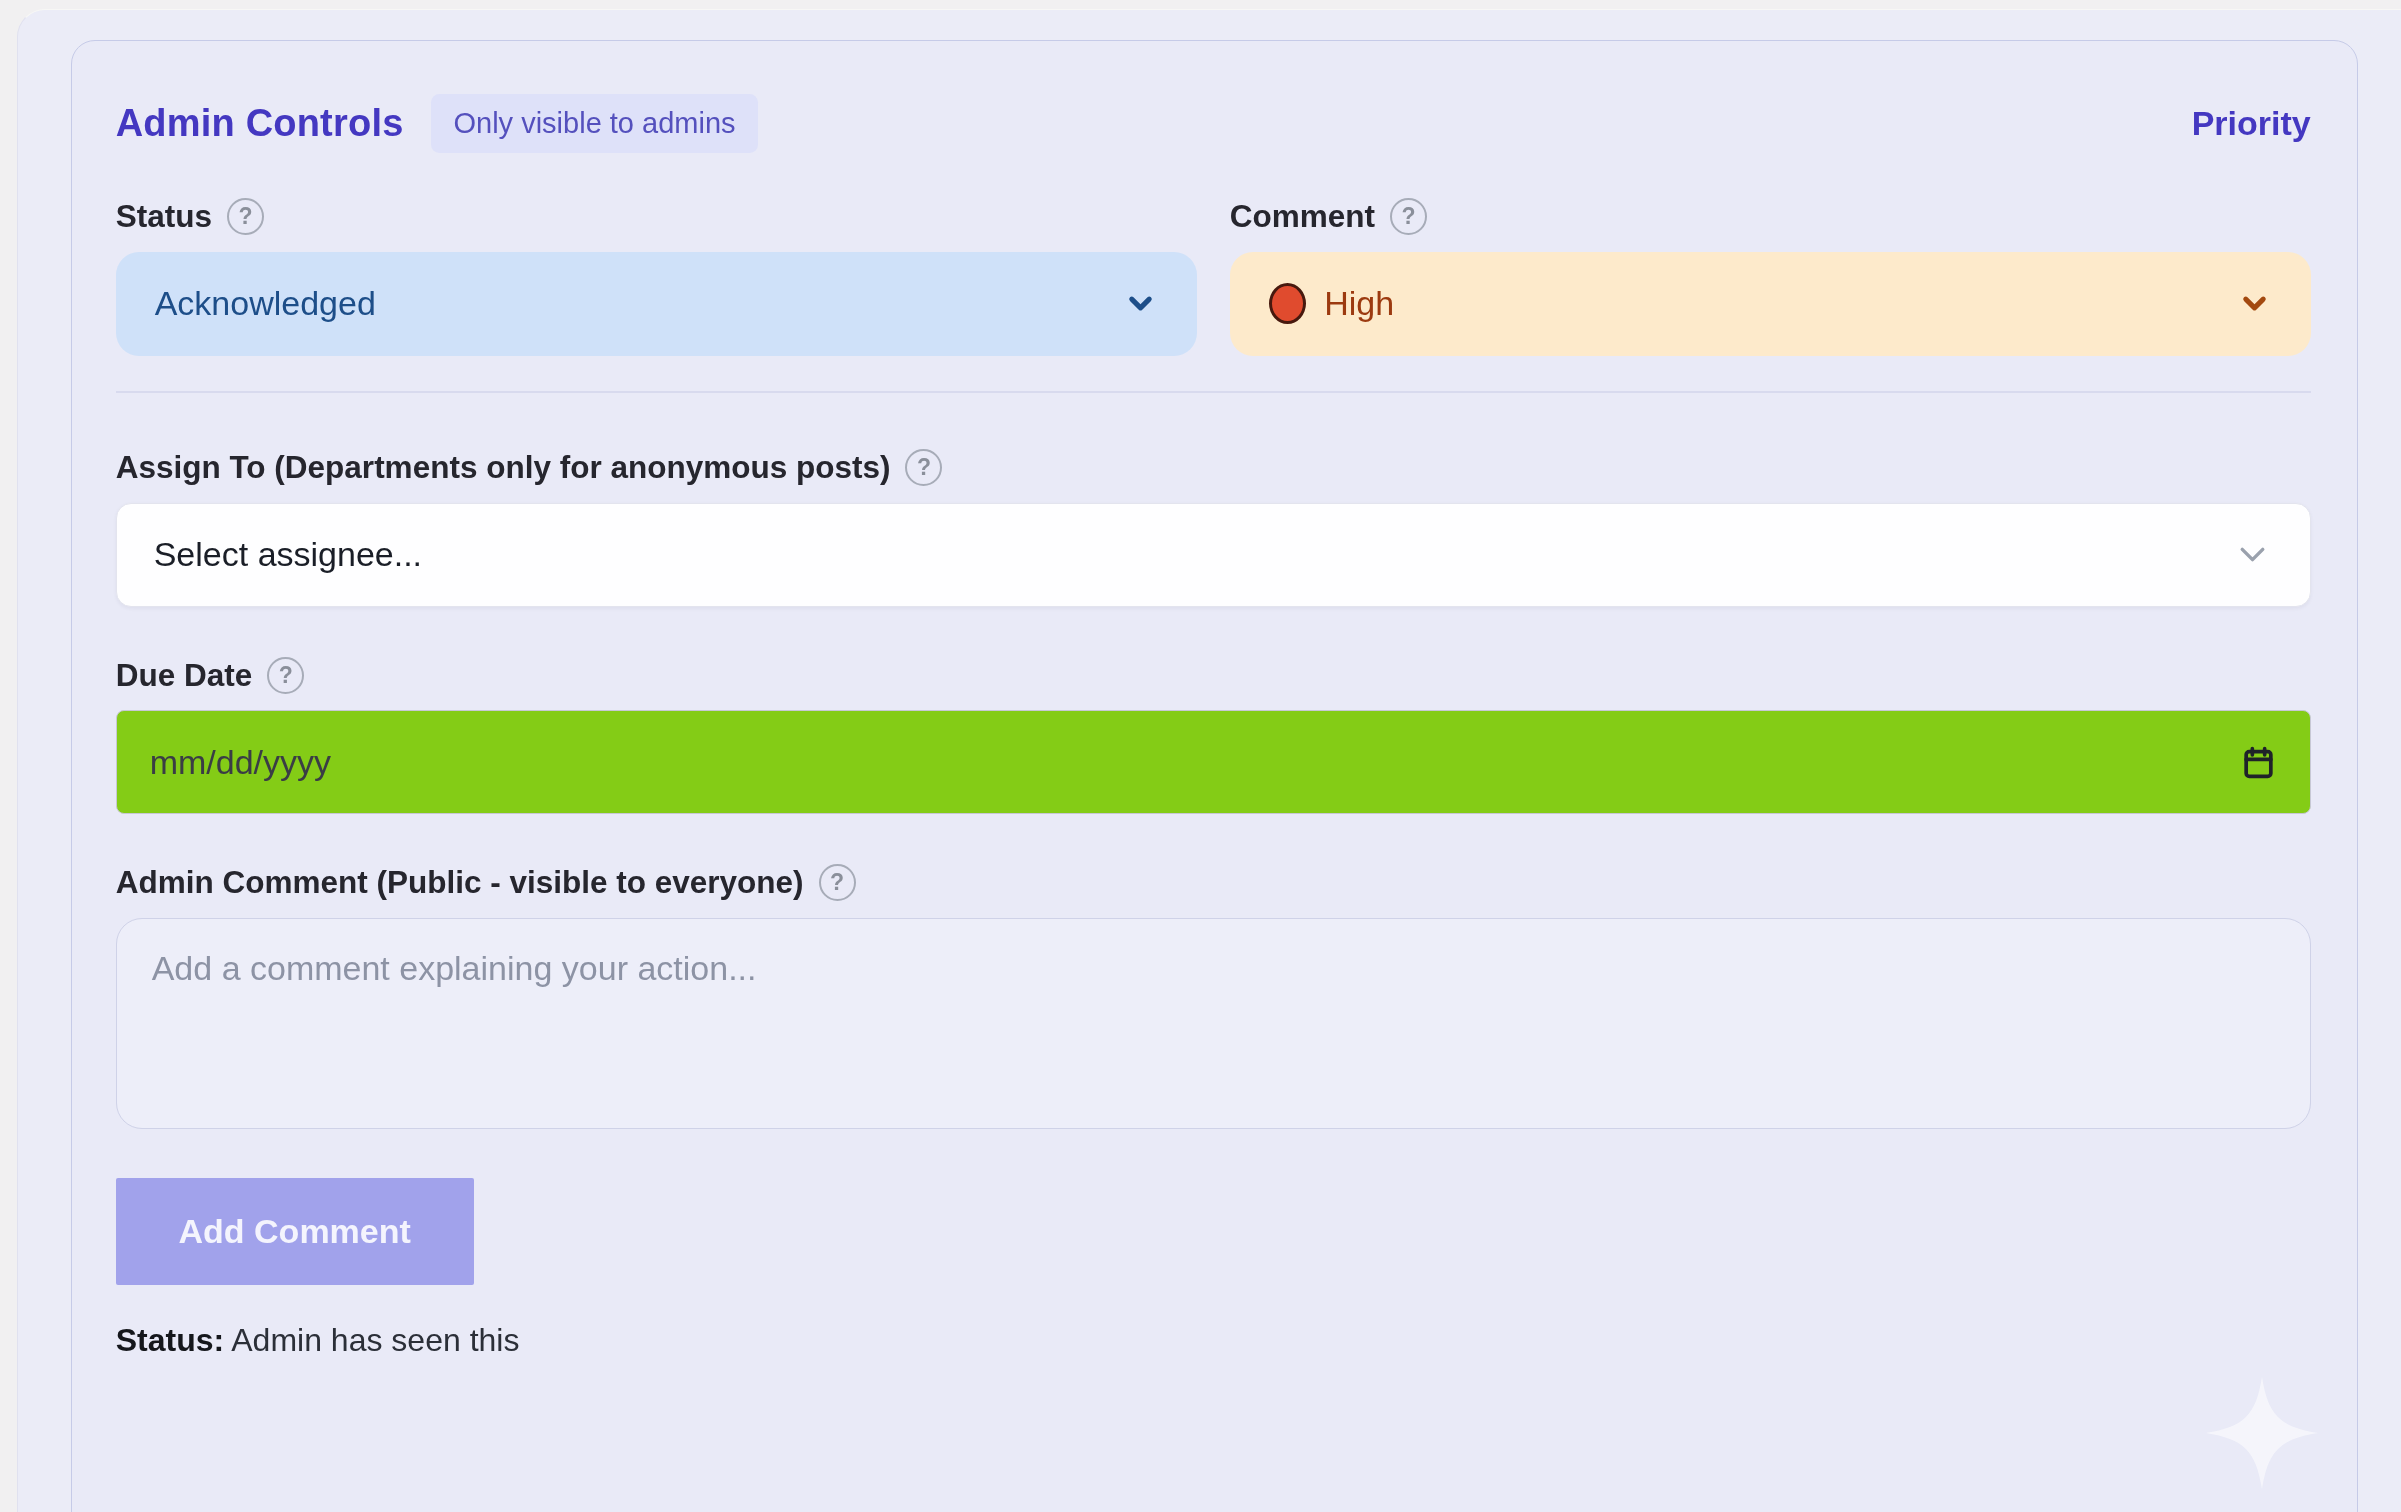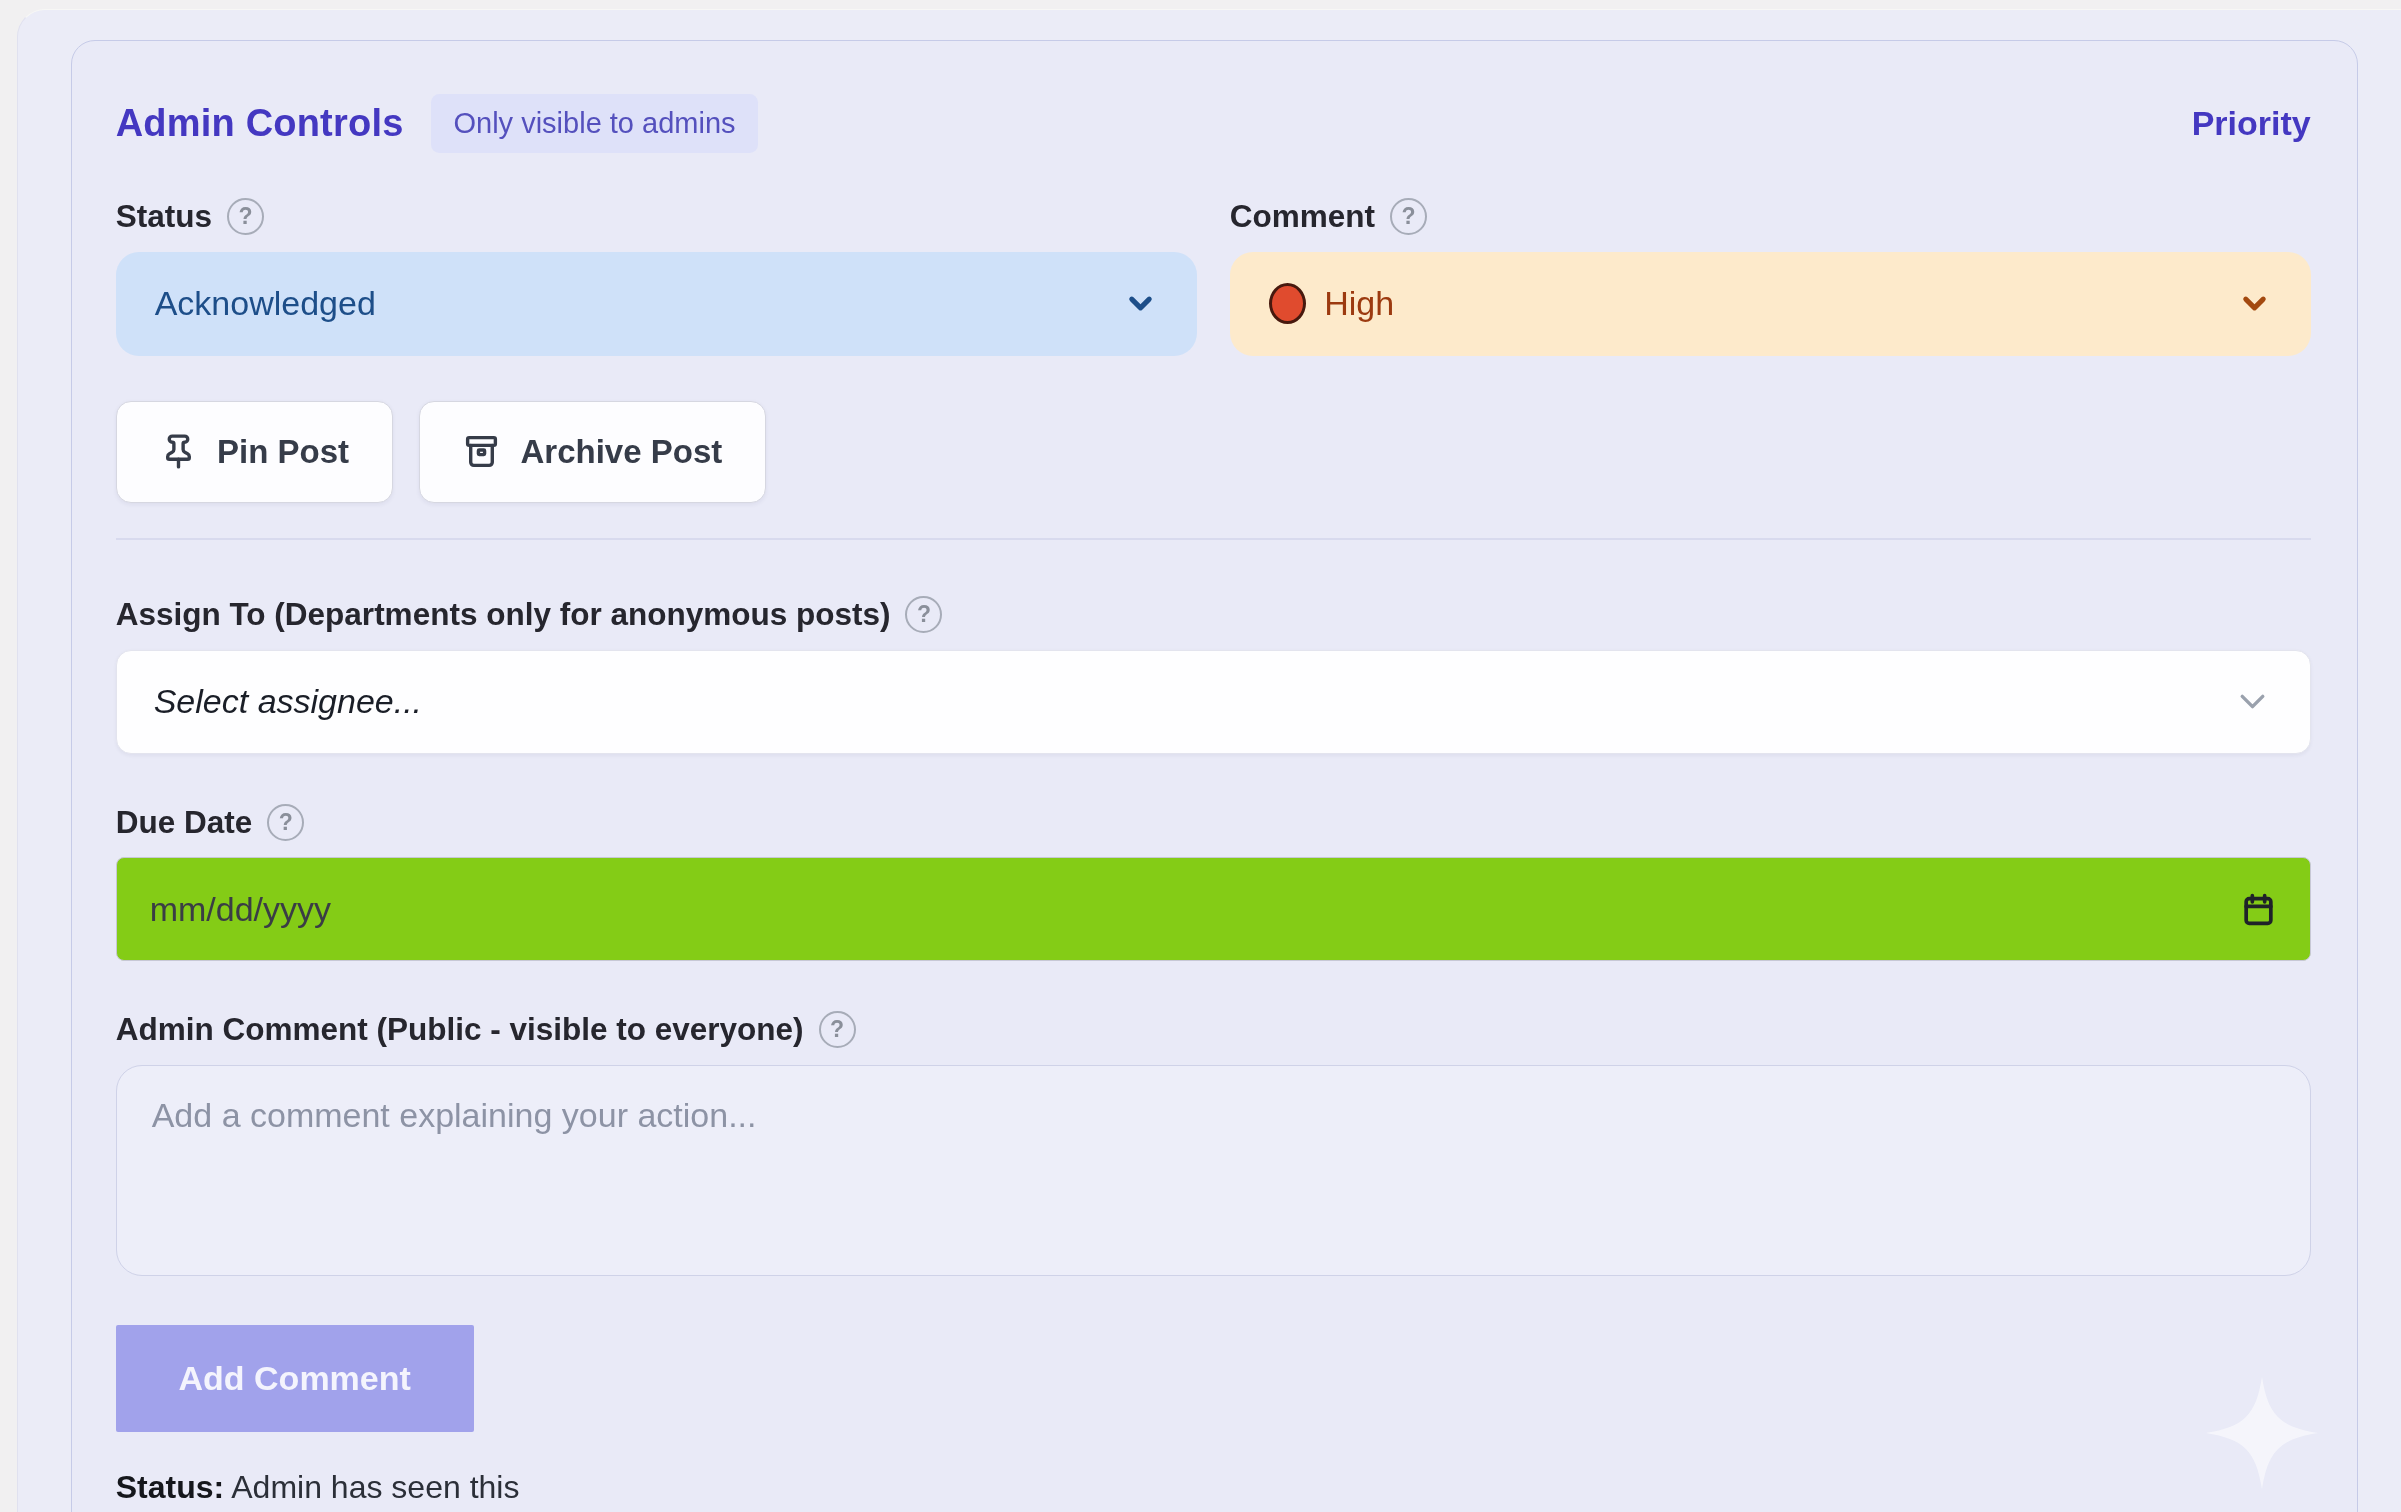--- a/index.html
+++ b/index.html
@@ -102,21 +102,20 @@
     margin-top: 16.7px;
     height: 104px;
     background: #fefeff;
     border: 0.9px solid #e3e4ee;
     border-radius: 15px;
     box-shadow: 0 1.9px 3.7px rgba(40,40,80,0.05);
     display: flex; align-items: center;
     padding: 0 37px;
     font-size: 34px; color: #1a1e27;
     cursor: pointer;
-    font-style: italic;
   }
 
   .date-input-wrap {
     margin-top: 16.7px;
     height: 104px;
     background: #84cc16;
     border: 1.9px solid #c7c8d5;
     border-radius: 8px;
     display: flex; align-items: center;
     padding: 0 33px;
@@ -208,41 +207,20 @@
           <span class="chev">
             <svg width="35" height="35" viewBox="0 0 24 24" fill="none" stroke="#a3490f" stroke-width="3.4" stroke-linecap="round" stroke-linejoin="round">
                 <path d="M6 9l6 6 6-6"></path>
               </svg>
           </span>
         </div>
       </div>
     </div>
 
     
-    <div class="btn-row">
-      <button class="ghost-btn">
-        <span>
-          <svg width="37" height="37" viewBox="0 0 24 24" fill="none" stroke="#363c49" stroke-width="2.2" stroke-linecap="round" stroke-linejoin="round">
-              <path d="M12 17v5"></path>
-              <path d="M9 10.76a2 2 0 0 1-1.11 1.79l-1.78.9A2 2 0 0 0 5 15.24V16a1 1 0 0 0 1 1h12a1 1 0 0 0 1-1v-.76a2 2 0 0 0-1.11-1.79l-1.78-.9A2 2 0 0 1 15 10.76V7a1 1 0 0 1 1-1 2 2 0 0 0 0-4H8a2 2 0 0 0 0 4 1 1 0 0 1 1 1z"></path>
-            </svg>
-        </span>
-        <span>Pin Post</span>
-      </button>
-      <button class="ghost-btn">
-        <span>
-          <svg width="37" height="37" viewBox="0 0 24 24" fill="none" stroke="#363c49" stroke-width="2.2" stroke-linecap="round" stroke-linejoin="round">
-              <rect x="3" y="3" width="18" height="5" rx="1"></rect>
-              <path d="M5 8v11a2 2 0 0 0 2 2h10a2 2 0 0 0 2-2V8"></path>
-              <rect x="10" y="11" width="4" height="3" rx="0.5"></rect>
-            </svg>
-        </span>
-        <span>Archive Post</span>
-      </button>
-    </div>
 
     <div class="divider"></div>
 
     
     <div class="label-row section-label">
       <span class="field-label">Assign To (Departments only for anonymous posts)</span>
       <span class="help">?</span>
     </div>
     <div class="assignee-box">
       <span>Select assignee...</span>

